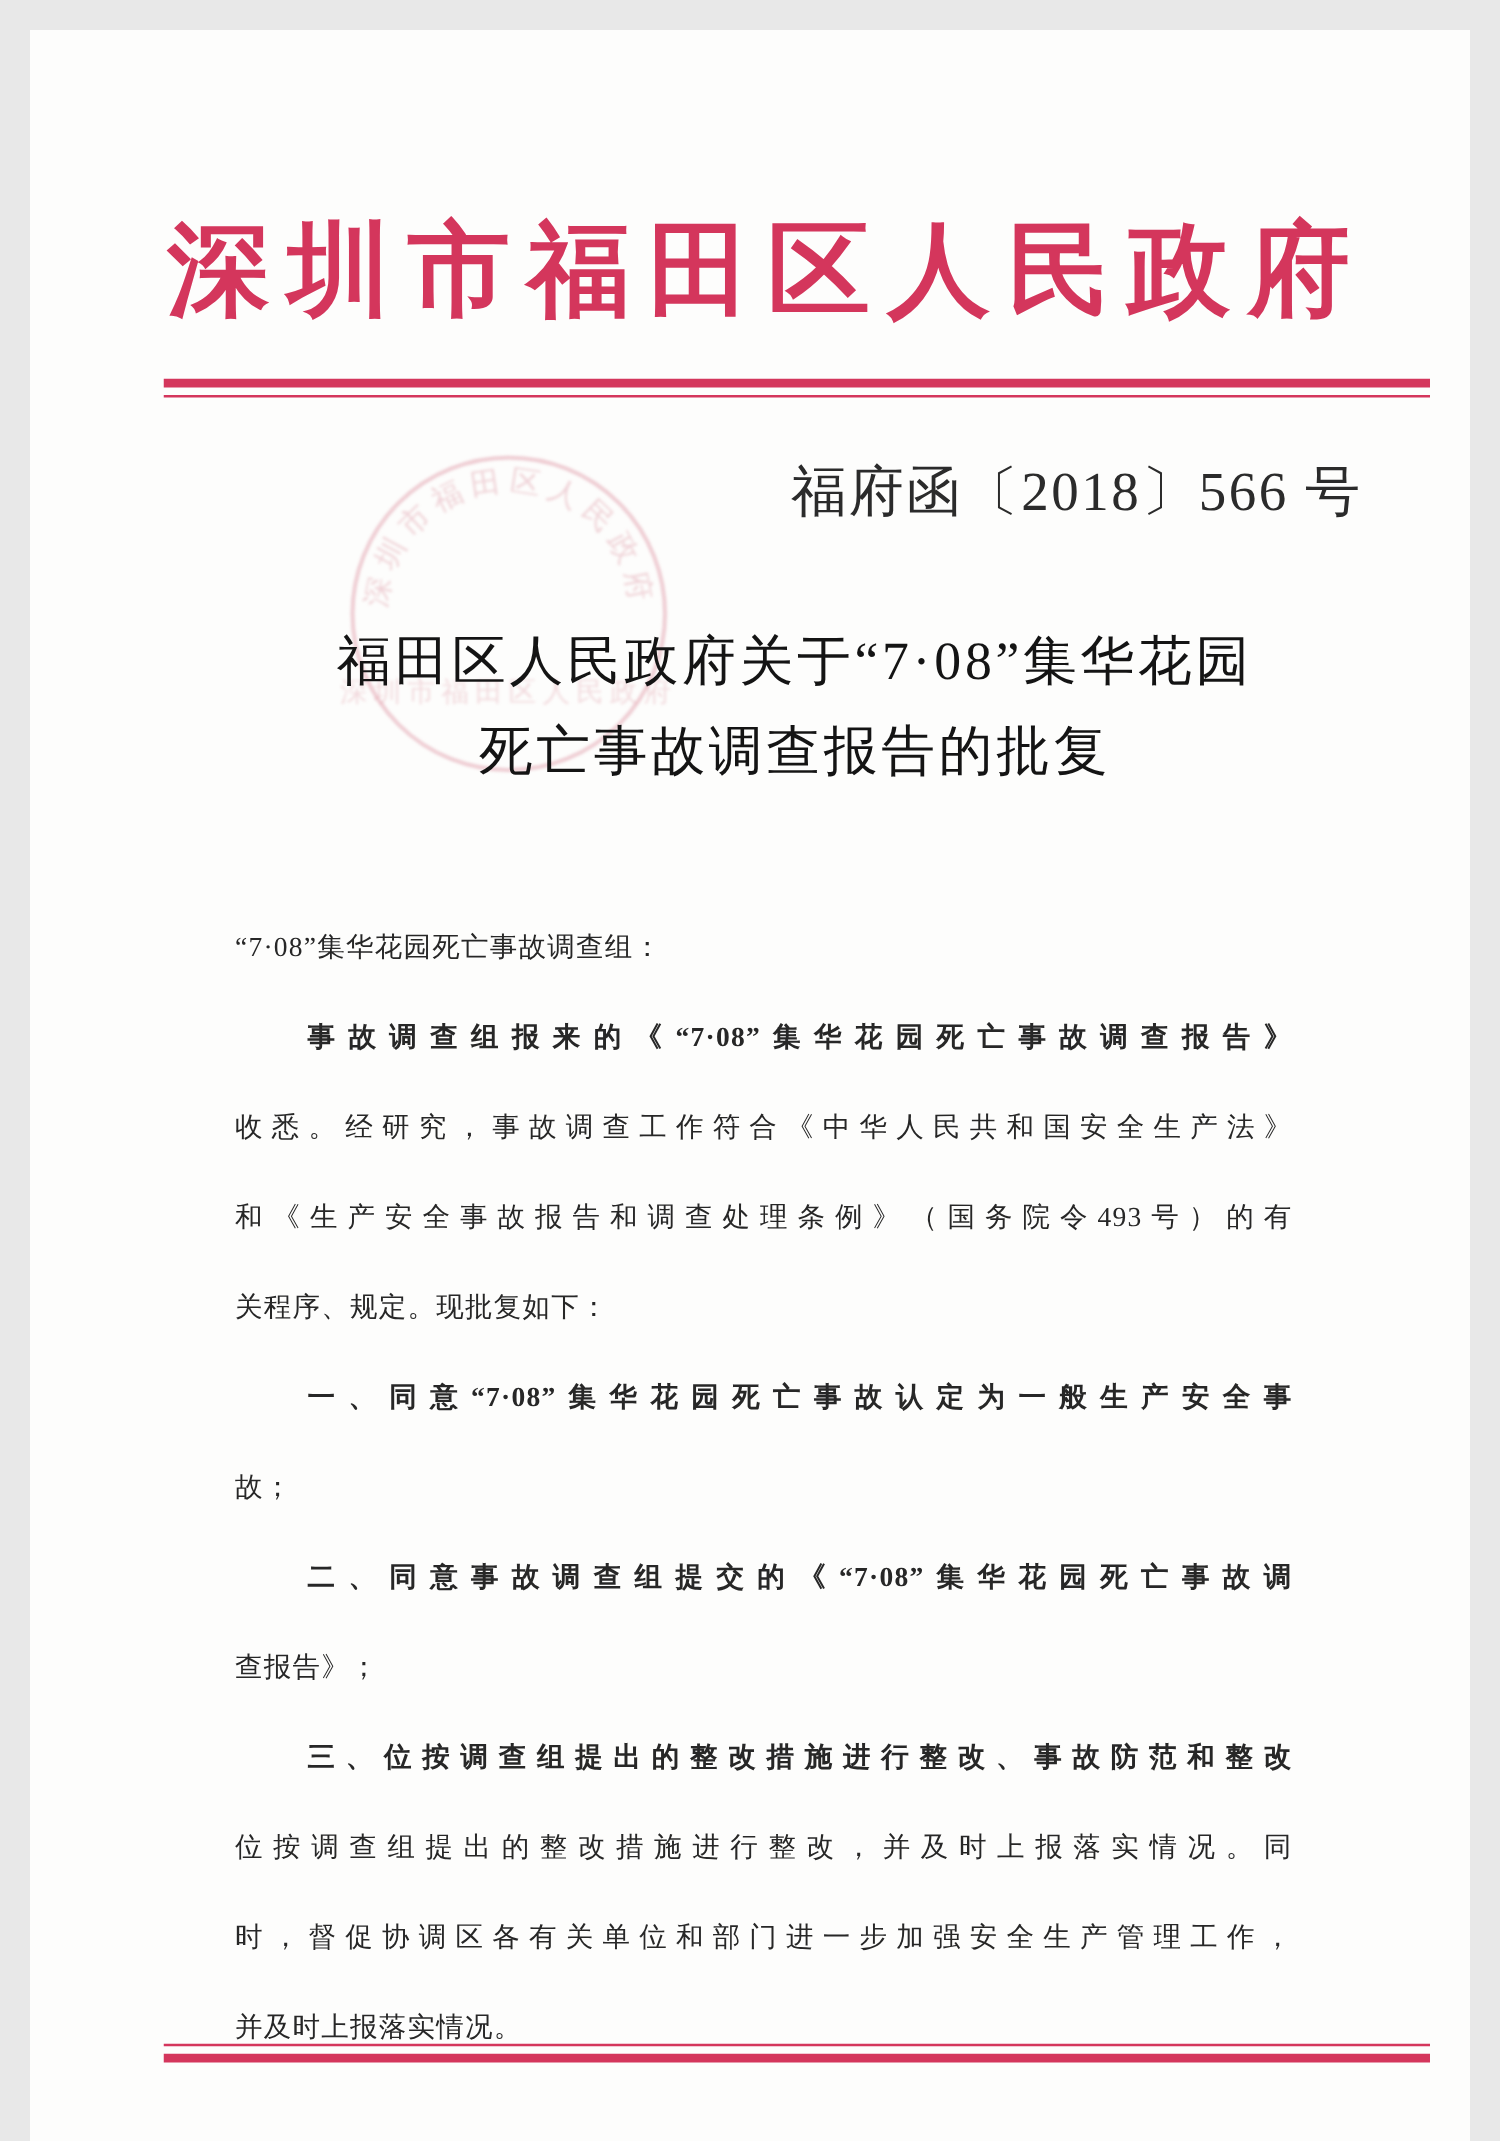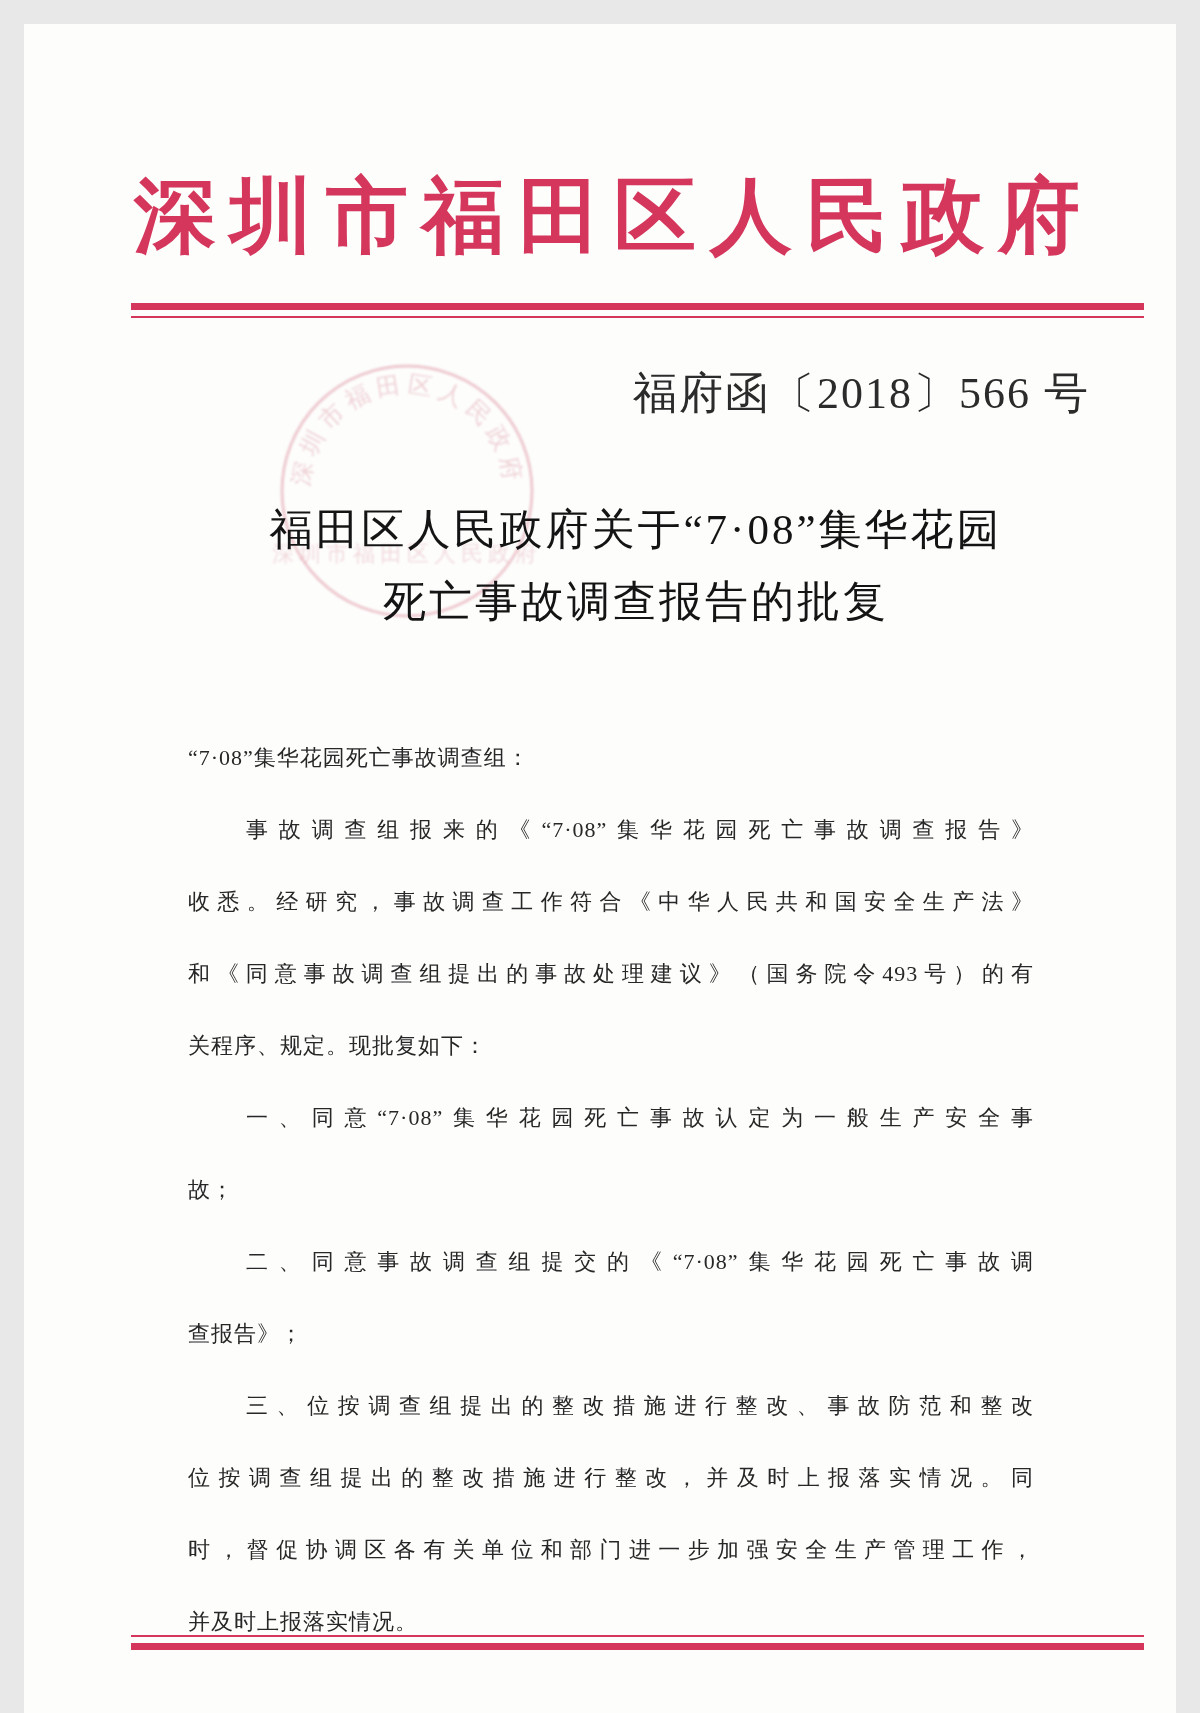--- a/index.html
+++ b/index.html
@@ -113,21 +113,21 @@
     width: 870px;
     font-size: 22px;
     color: var(--ink, #272727);
   }
   .body-line {
     height: 60px;
     line-height: 60px;
     white-space: nowrap;
     letter-spacing: 1px;
   }
-  .body-line.indent { text-indent: 58px; }
+  .body-line.indent { text-indent: 58px; font-weight: bold; }
   .body-line.full {
     text-align: justify;
     text-align-last: justify;
   }
 </style>
 </head>
 <body>
 
 <div class="page">
 
@@ -151,21 +151,21 @@
 
   <div class="title">
     <div>福田区人民政府关于“7·08”集华花园</div>
     <div>死亡事故调查报告的批复</div>
   </div>
 
   <div class="body-text" id="body-text">
       <div class="body-line">“7·08”集华花园死亡事故调查组：</div>
       <div class="body-line indent full">事故调查组报来的《“7·08”集华花园死亡事故调查报告》</div>
       <div class="body-line full">收悉。经研究，事故调查工作符合《中华人民共和国安全生产法》</div>
-      <div class="body-line full">和《同意事故调查组提出的事故处理建议》（国务院令493号）的有</div>
+      <div class="body-line full">和《生产安全事故报告和调查处理条例》（国务院令493号）的有</div>
       <div class="body-line">关程序、规定。现批复如下：</div>
       <div class="body-line indent full">一、同意“7·08”集华花园死亡事故认定为一般生产安全事</div>
       <div class="body-line">故；</div>
       <div class="body-line indent full">二、同意事故调查组提交的《“7·08”集华花园死亡事故调</div>
       <div class="body-line">查报告》；</div>
       <div class="body-line indent full">三、位按调查组提出的整改措施进行整改、事故防范和整改</div>
       <div class="body-line full">位按调查组提出的整改措施进行整改，并及时上报落实情况。同</div>
       <div class="body-line full">时，督促协调区各有关单位和部门进一步加强安全生产管理工作，</div>
       <div class="body-line">并及时上报落实情况。</div>
     </div>

